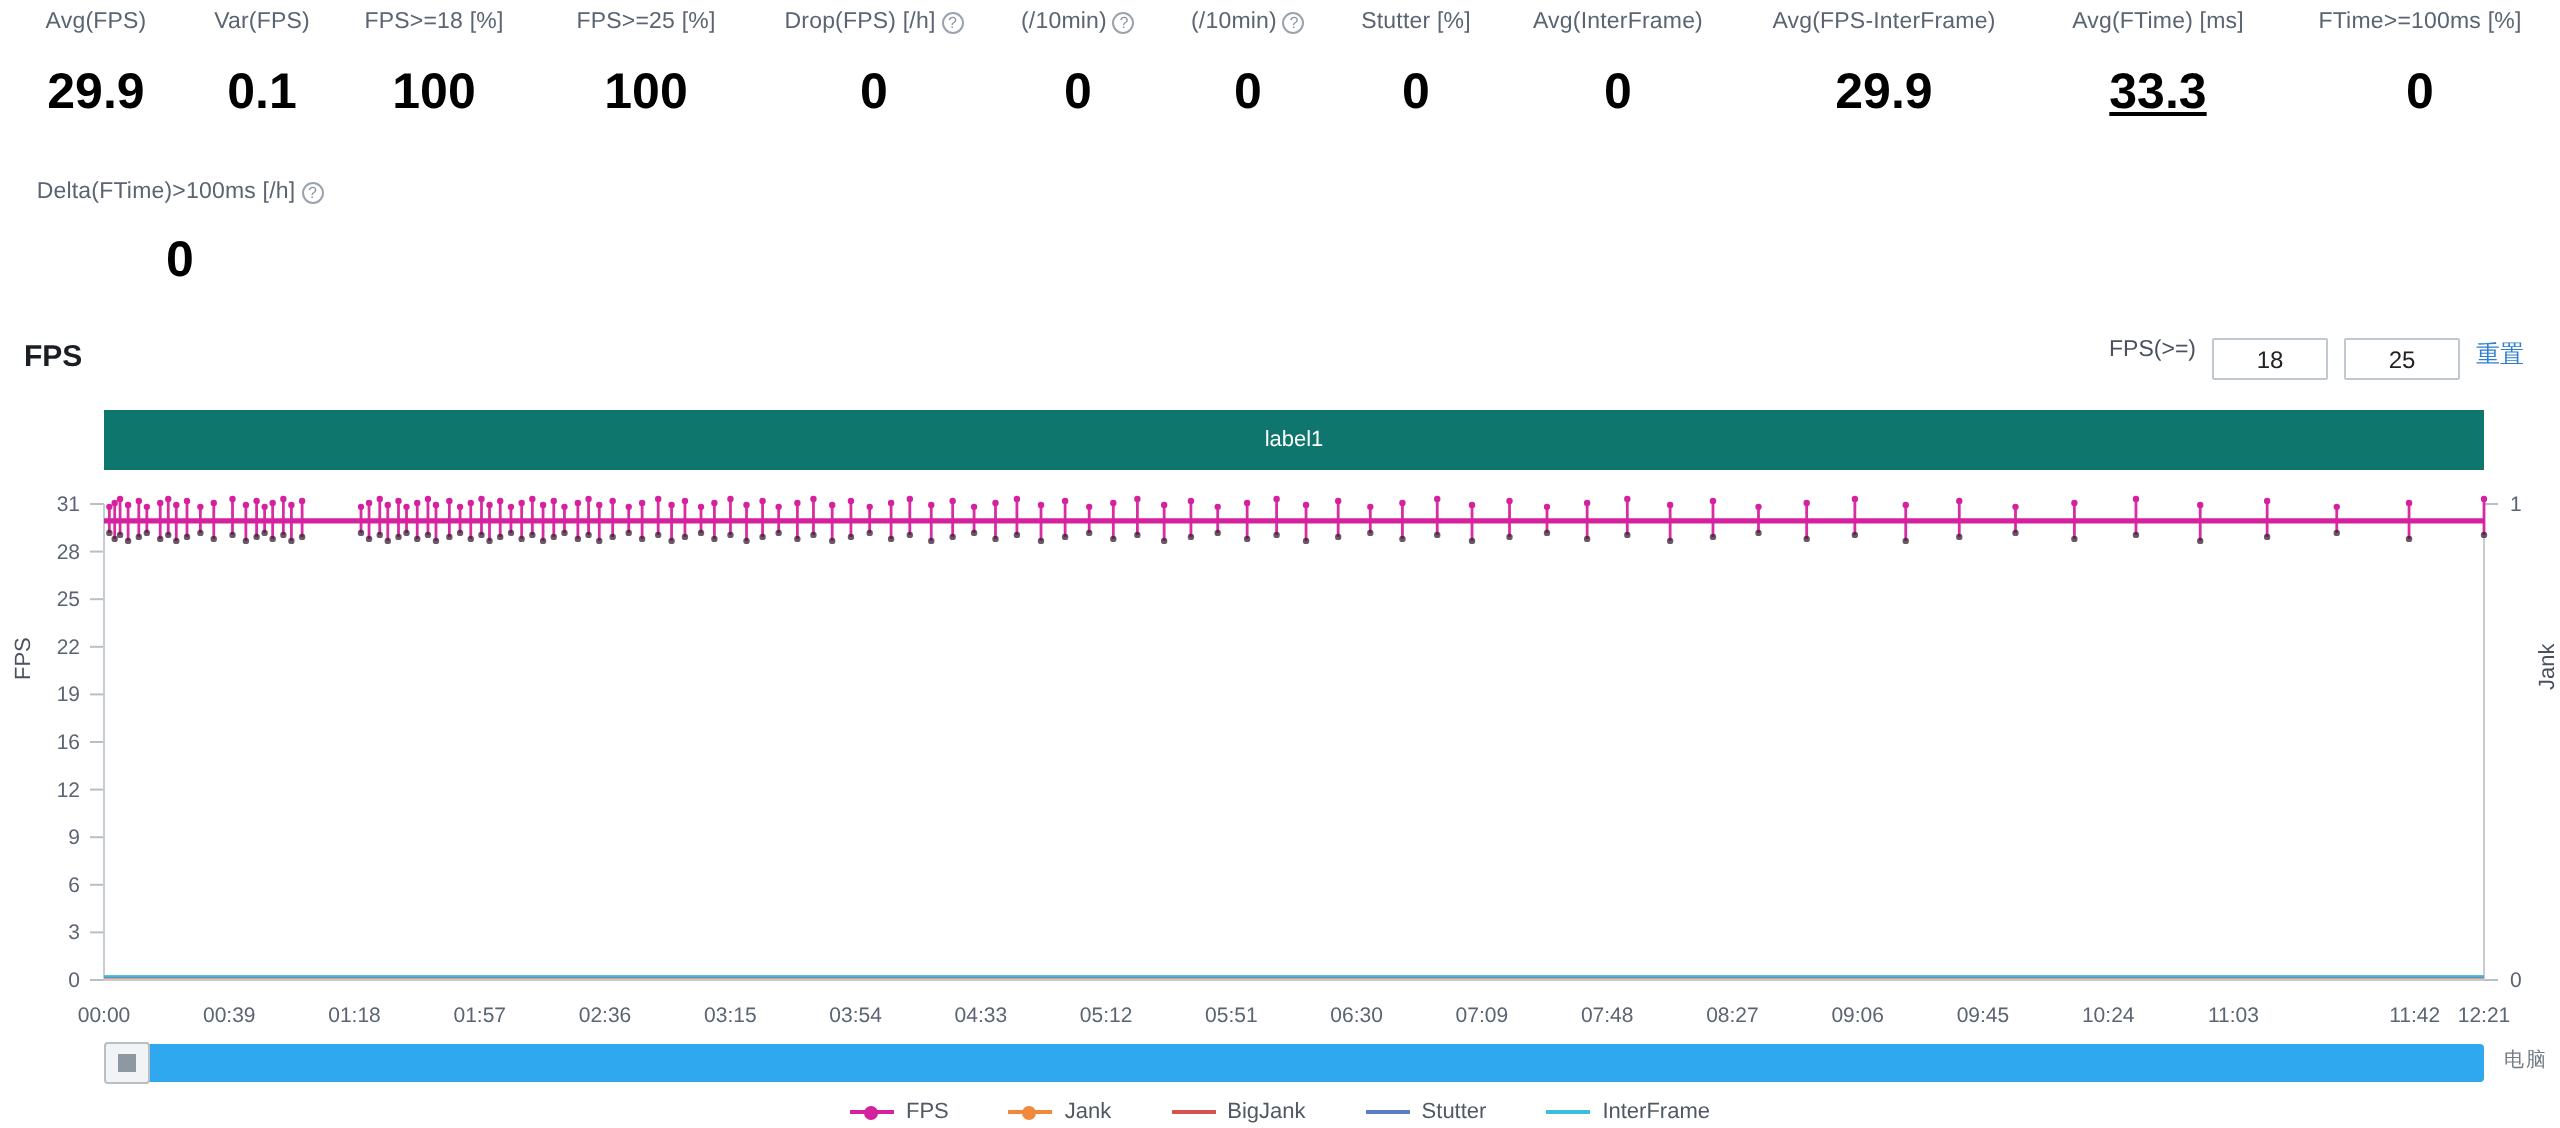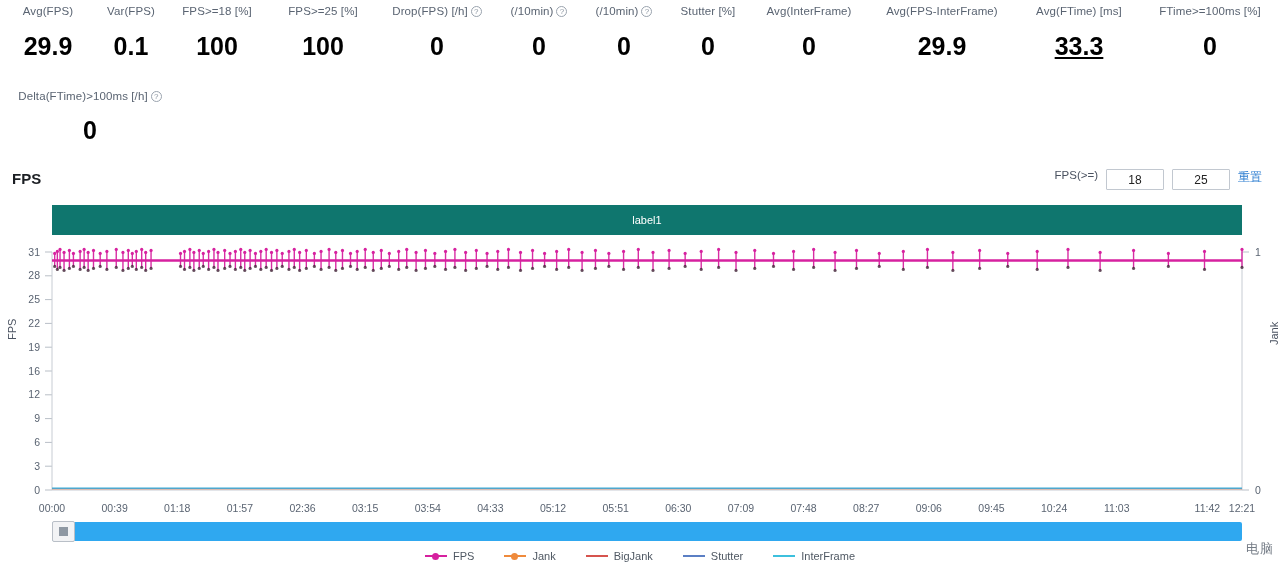--- a/index.html
+++ b/index.html
@@ -101,22 +101,22 @@
   }
   .scroll-grip {
     position: absolute; left: 52px; top: 521px; width: 23px; height: 21px;
     background: #f2f3f5; border: 1px solid #b9bfc7; border-radius: 2px;
     display: flex; align-items: center; justify-content: center;
   }
   .grip-inner {
     width: 9px; height: 9px; background: #8e98a3;
   }
   .watermark {
-    position: absolute; right: 6px; top: 540px;
-    font-size: 13px; color: #5b6470; opacity: .85; letter-spacing: 1px; font-family: Liberation Mono, monospace;
+    position: absolute; right: 6px; top: 523px;
+    font-size: 10px; color: #5b6470; opacity: .85; letter-spacing: 1px; font-family: Liberation Mono, monospace;
   }
 
   
   .legend {
     position: absolute; left: 0; top: 548px; width: 1280px; height: 16px;
     display: flex; align-items: center; justify-content: center; gap: 30px;
   }
   .lg-item { display: flex; align-items: center; gap: 6px; }
   .lg-line { width: 22px; height: 2px; position: relative; }
   .lg-dot {

